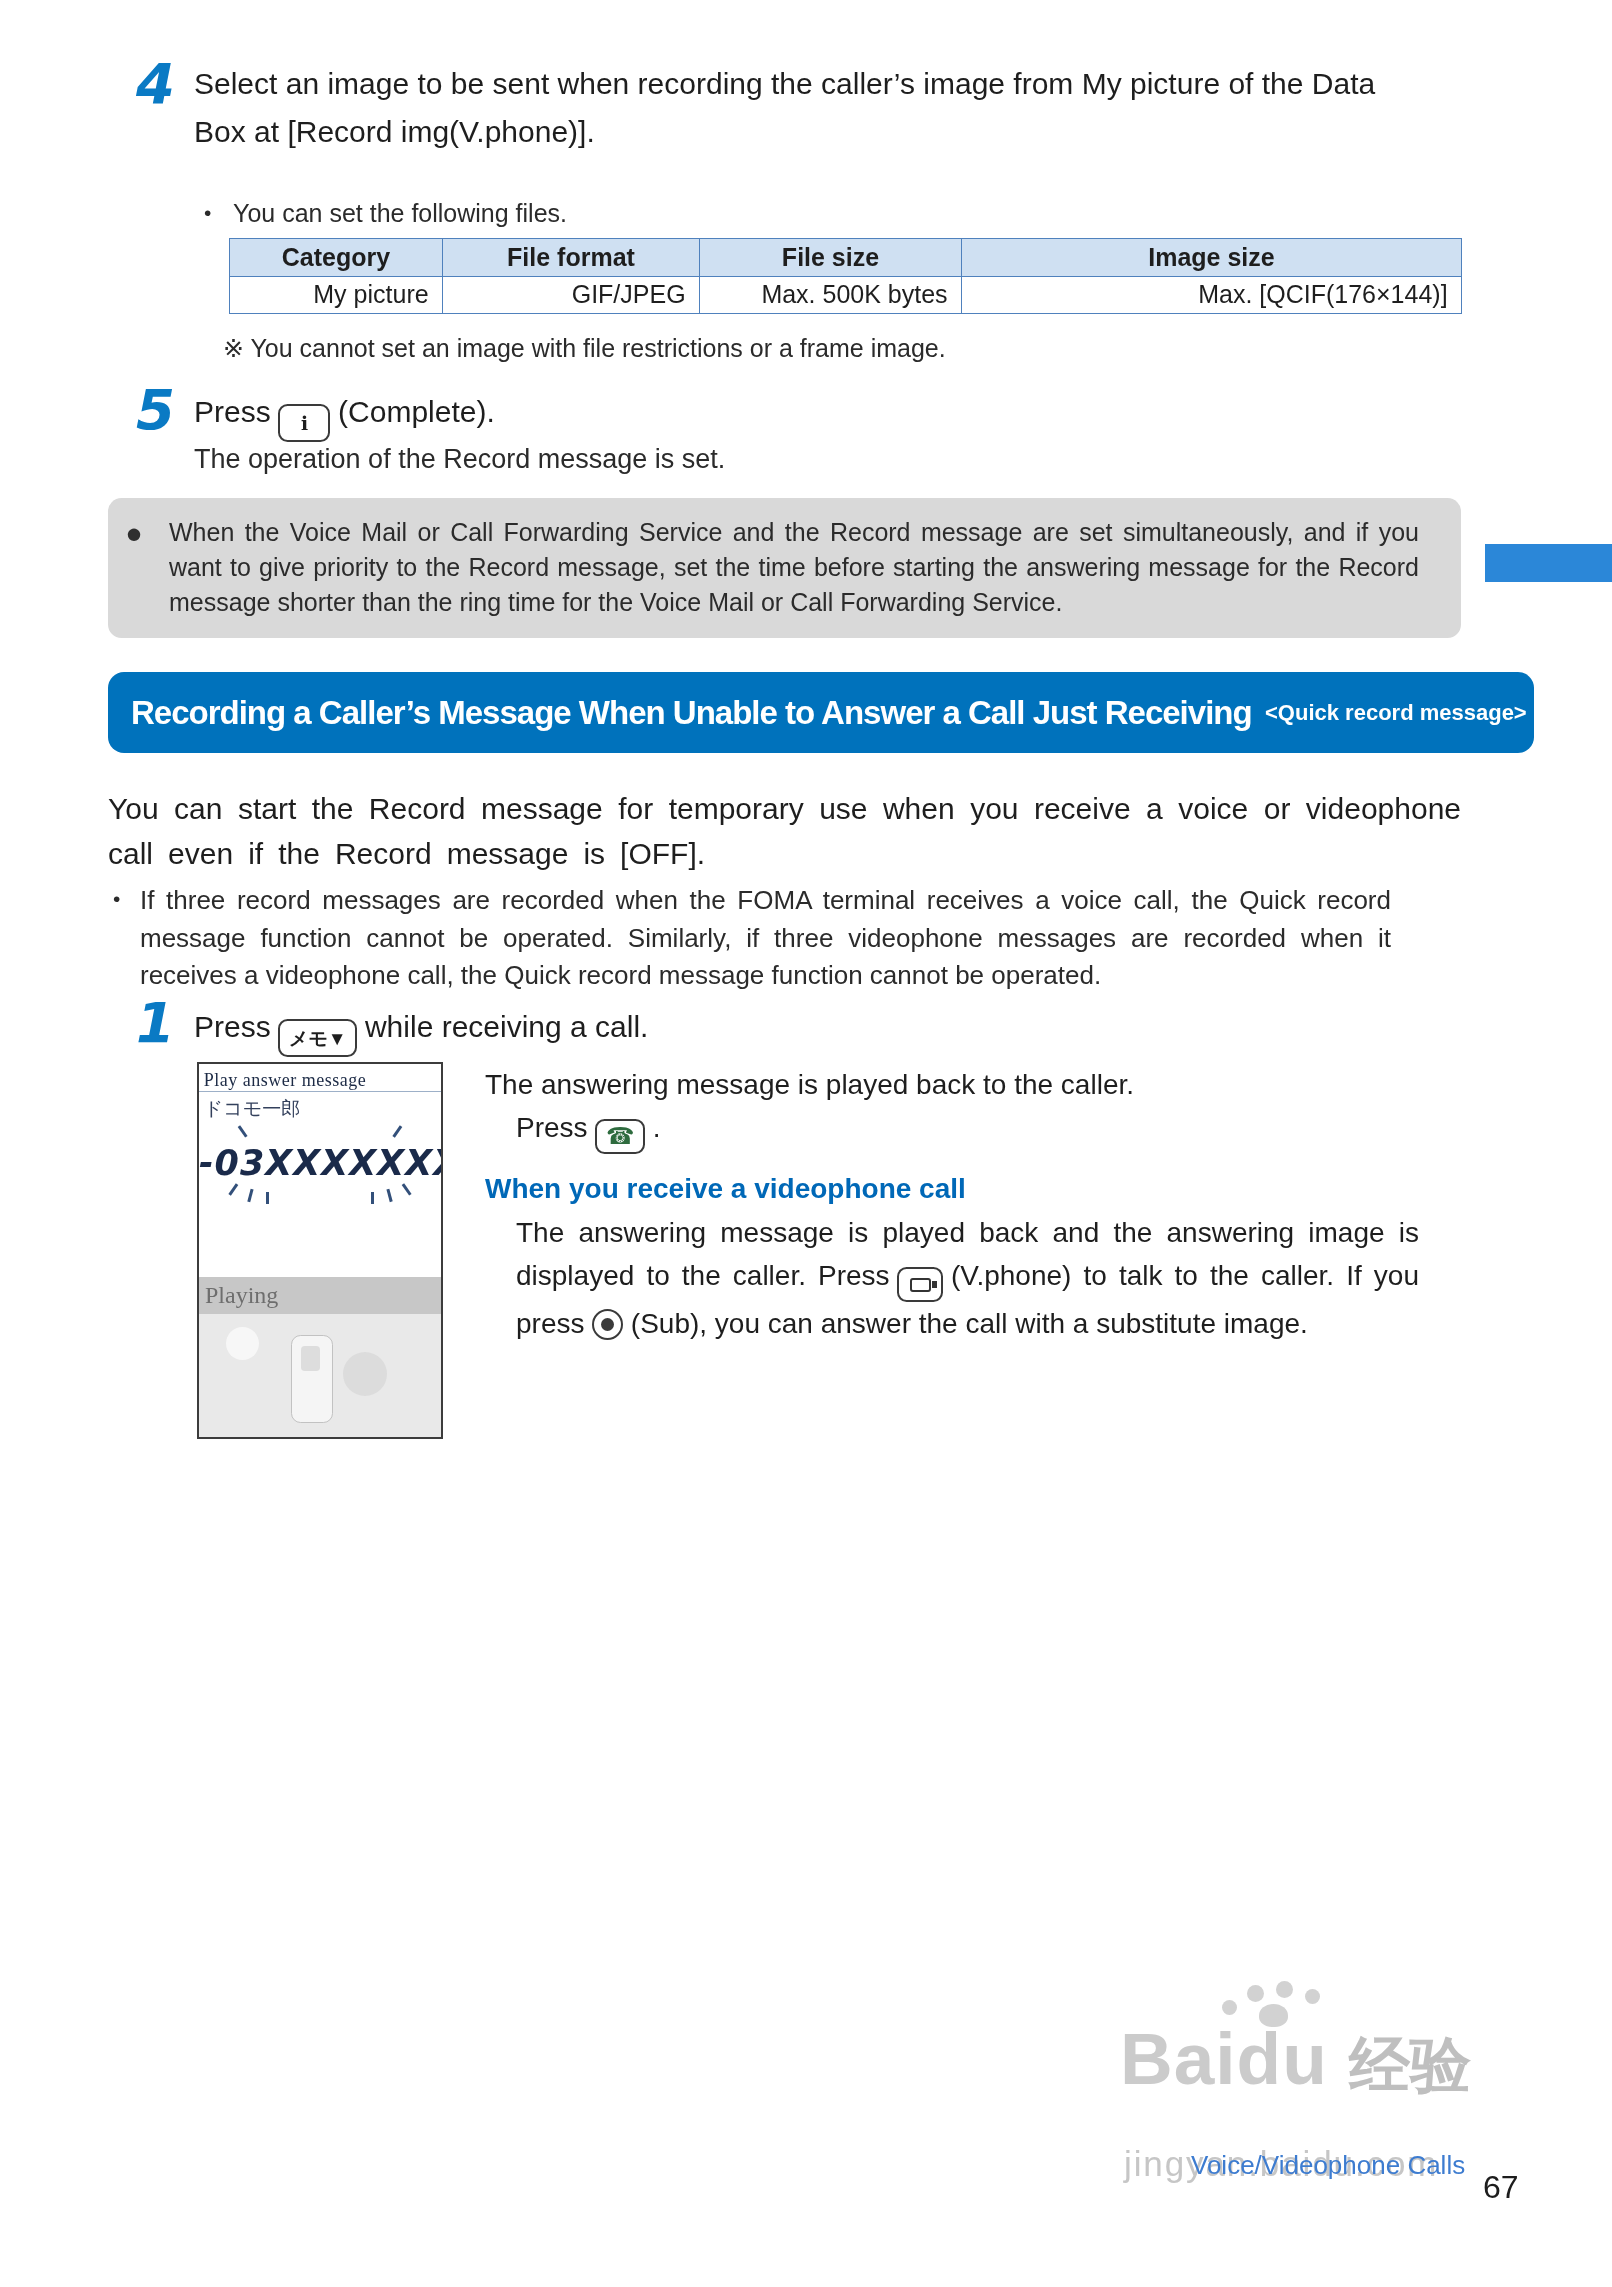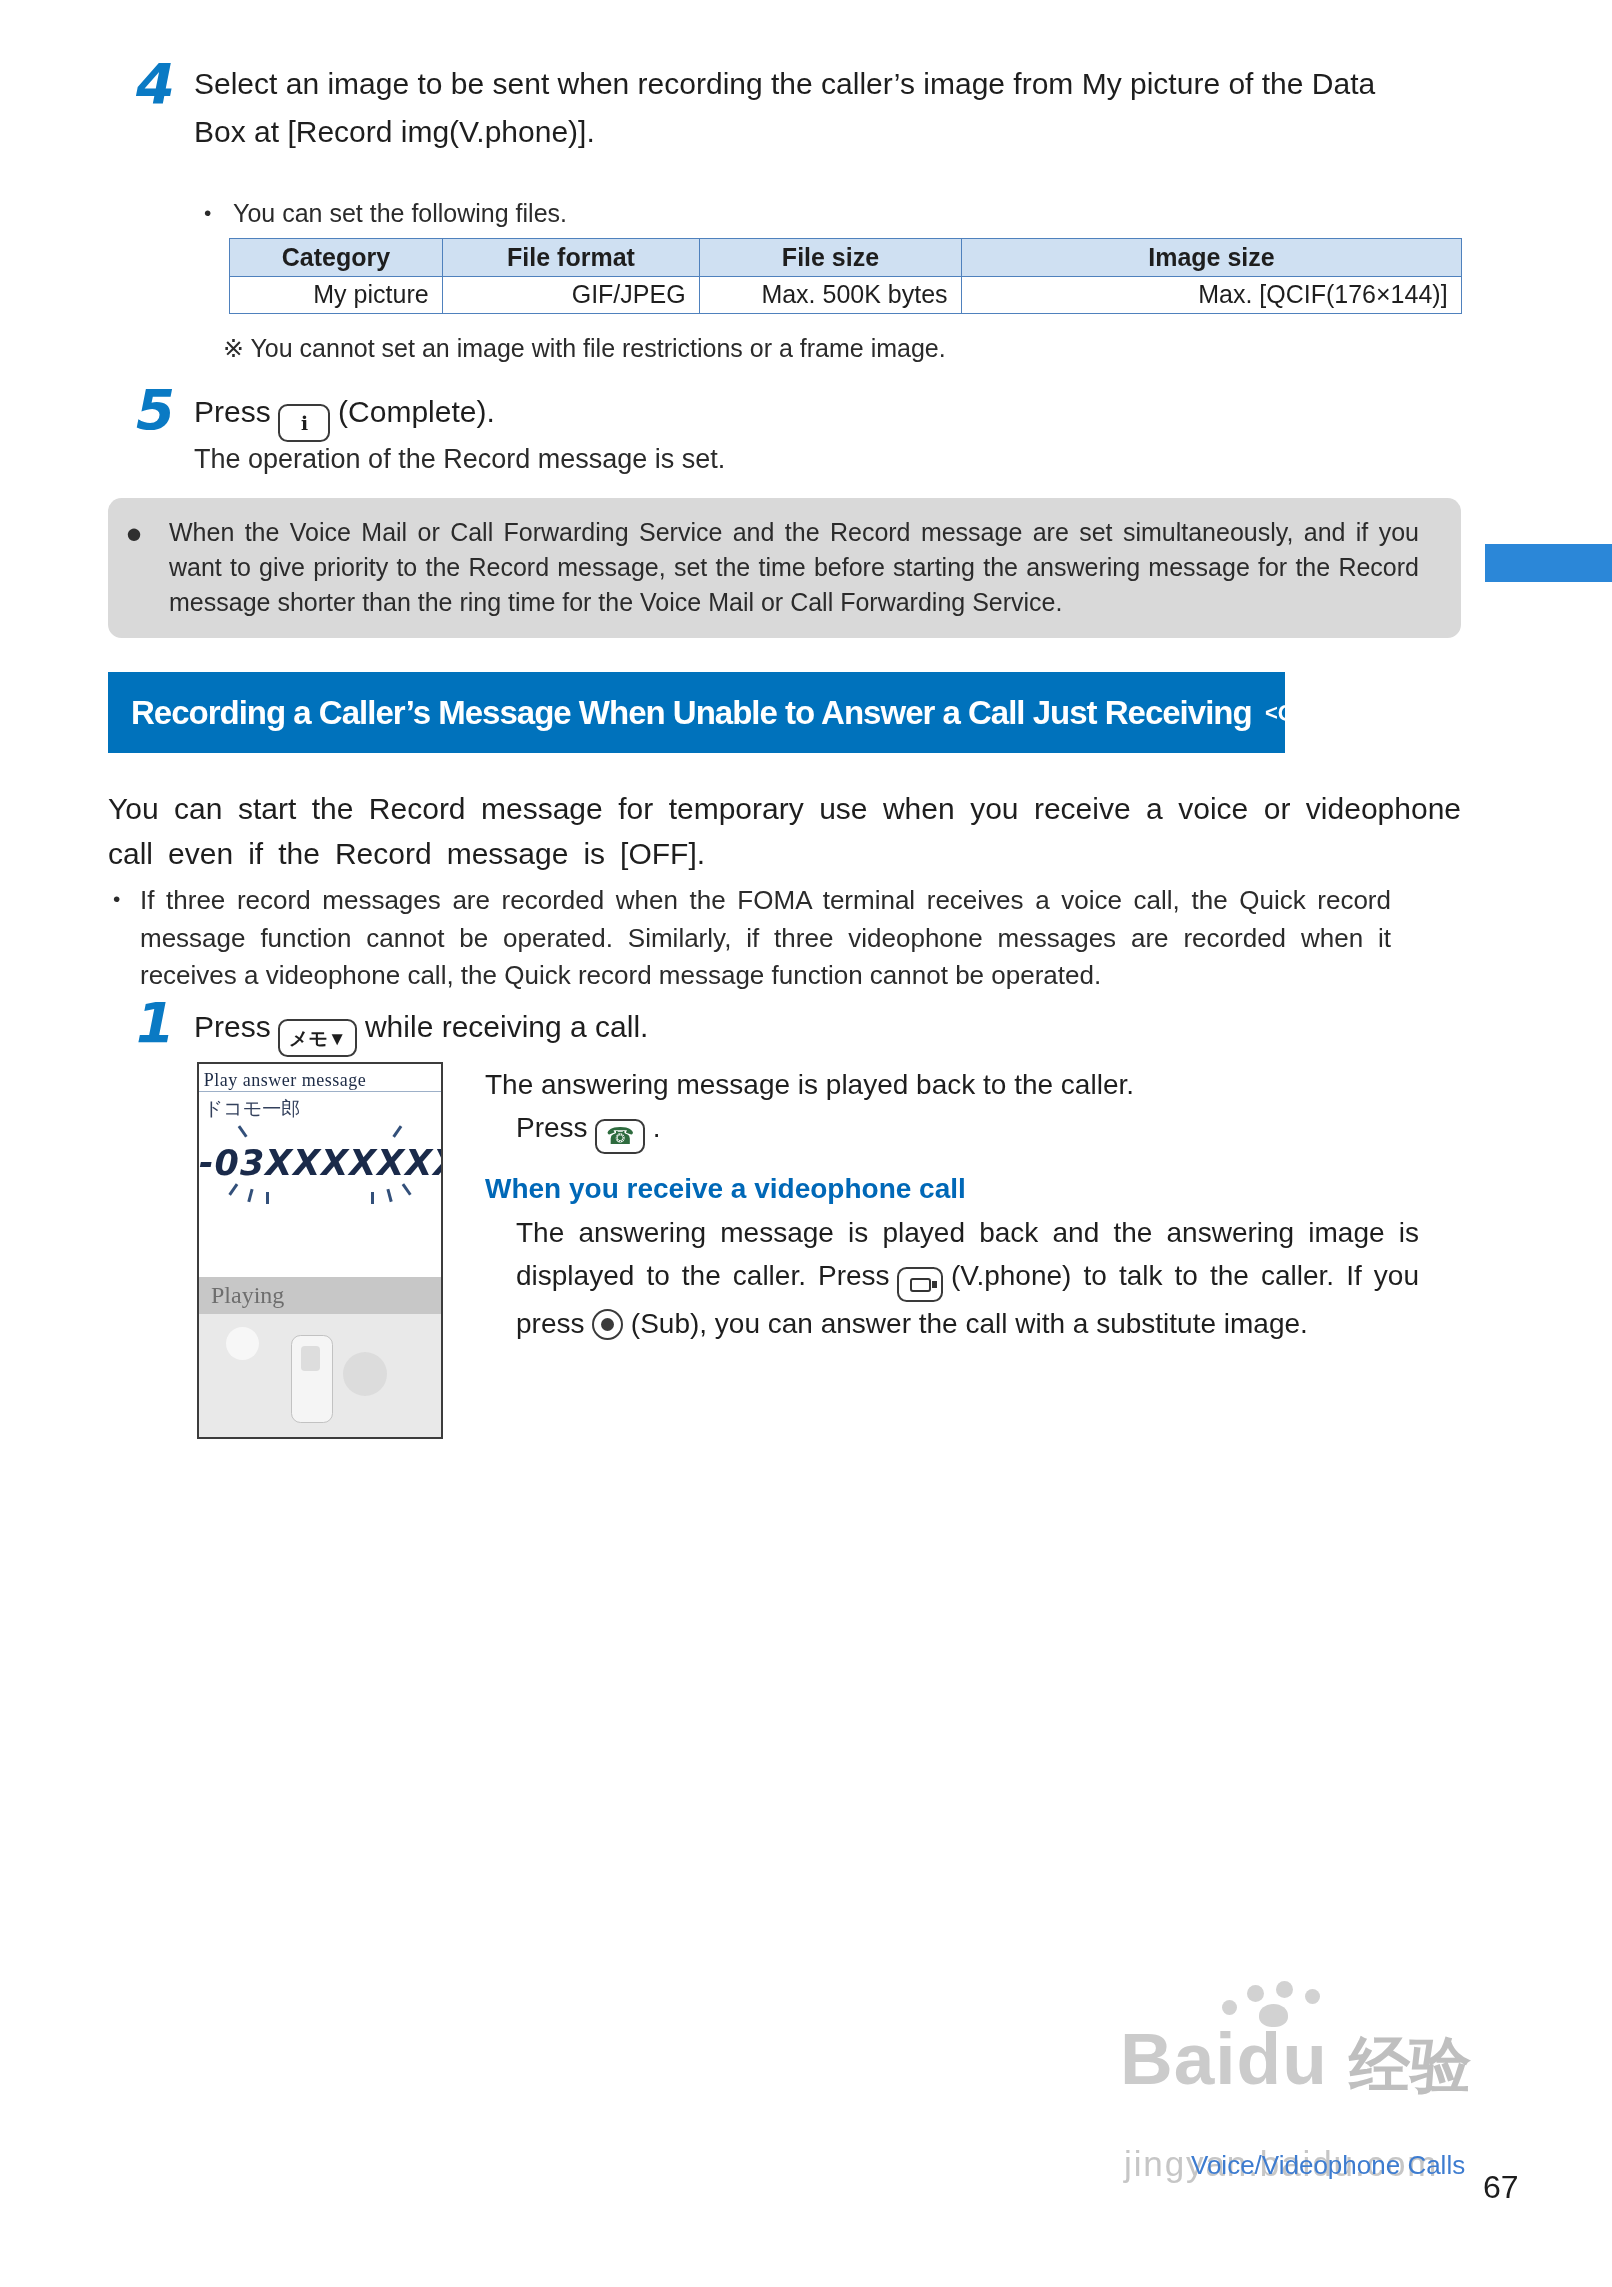--- a/index.html
+++ b/index.html
@@ -62,23 +62,23 @@
     padding:17.3px 42px 17.3px 61px;
     font-size:25px; line-height:1.4; text-align:justify; color:#2b2b2b;
   }
   .notice-bullet { position:absolute; left:17.3px; top:15.4px; font-size:29px; color:#2f2f2f; }
 
   
   .side-tab { position:absolute; left:1485px; top:544px; width:127px; height:38px; background:#2b87d8; }
 
   
   .section-band {
-    position:absolute; left:108px; top:672px; width:1177px; height:81px;
+    position:absolute; left:108px; top:672px; width:1426px; height:81px;
     background:#0072bc; color:#ffffff;
-    display:flex; align-items:center; padding:0 23px;
+    display:flex; align-items:center; padding:0 23px;border-radius:16px;
   }
   .section-title { font-size:33px; font-weight:bold; letter-spacing:-1px; white-space:nowrap; }
   .section-tag { font-size:22px; font-weight:bold; margin-left:13.4px; white-space:nowrap; }
 
   .intro-para {
     position:absolute; left:108px; top:786px; width:1353px;
     font-size:30px; line-height:1.5; text-align:justify; word-spacing:6.7px; color:#1e1e1e;
   }
   .intro-bullet {
     position:absolute; left:113px; top:882px; width:1278px;
@@ -105,21 +105,21 @@
   .b2 { left:50px;  top:67px; transform:rotate(15deg); }
   .b3 { left:67px;  top:70px; transform:rotate(0deg); }
   .b4 { right:67px; top:70px; transform:rotate(0deg); }
   .b5 { right:50px; top:67px; transform:rotate(-15deg); }
   .b6 { right:33px; top:61px; transform:rotate(-35deg); }
   .b7 { left:42px;  top:3.8px;  transform:rotate(-35deg); }
   .b8 { right:42px; top:3.8px;  transform:rotate(35deg); }
   .ph-spacer { flex:1; }
   .ph-playing {
     height:37px; background:#c7c7c7; color:#6e6e6e;
-    font-family:"Liberation Serif", serif; font-size:24px; line-height:37px; padding-left:12px;
+    font-family:"Liberation Serif", serif; font-size:24px; line-height:37px; padding-left:6px;
   }
   .ph-bottom { height:123px; background:#e9e9e9; position:relative; }
   .ph-c1 { position:absolute; left:27px; top:13.4px; width:33px; height:33px; border-radius:50%; background:#f7f7f7; }
   .ph-c2 { position:absolute; left:144px; top:38px; width:44px; height:44px; border-radius:50%; background:#dcdcdc; }
   .ph-handset { position:absolute; left:92px; top:21px; width:42px; height:88px; background:#f5f5f5; border:1.9px solid #c2c2c2; border-radius:9.6px; }
   .ph-handset::after { content:""; position:absolute; left:8.6px; top:9.6px; width:19px; height:25px; background:#dddddd; border-radius:3.8px; }
 
   
   .answer-col { position:absolute; left:485px; top:1063px; width:975px; font-size:28px; line-height:1.55; color:#1e1e1e; }
   .blue-sub { color:#0068b7; font-weight:bold; font-size:28px; margin-top:13.4px; }

